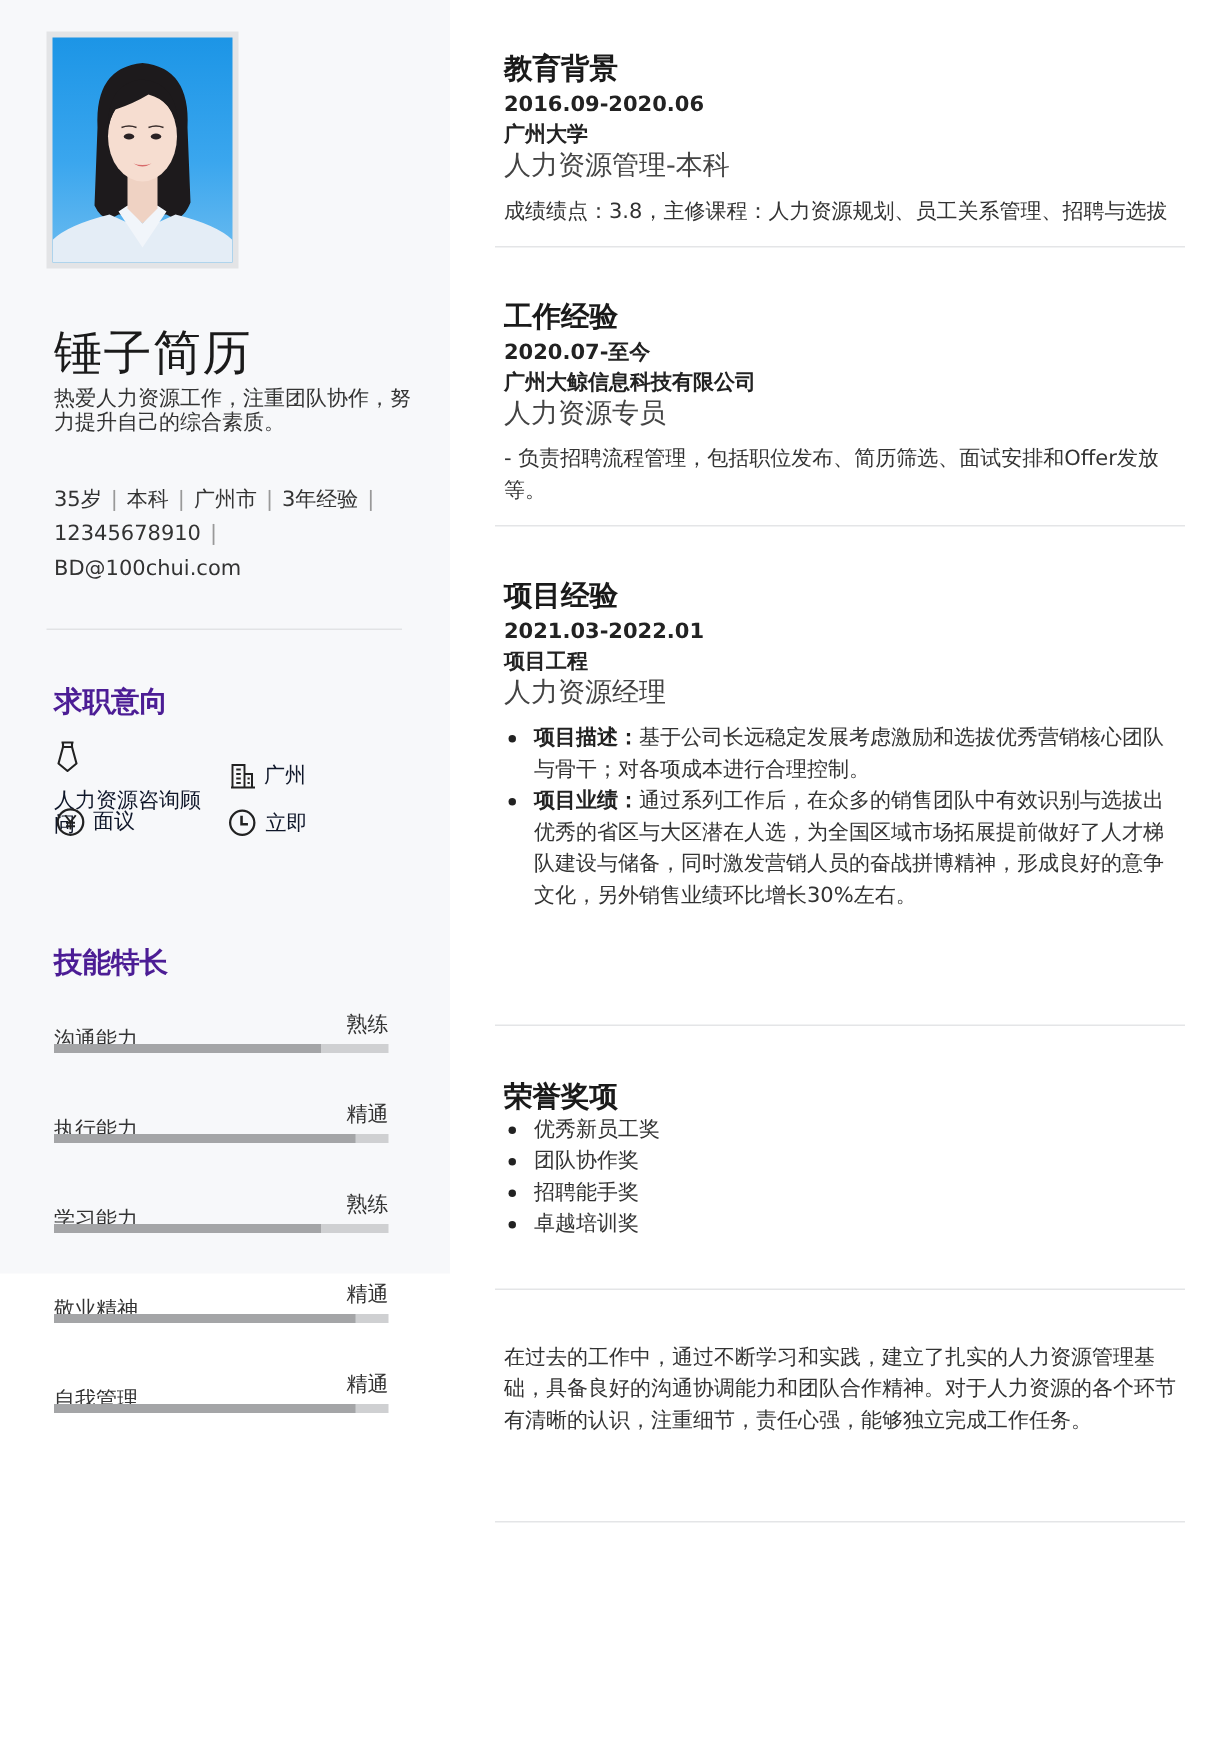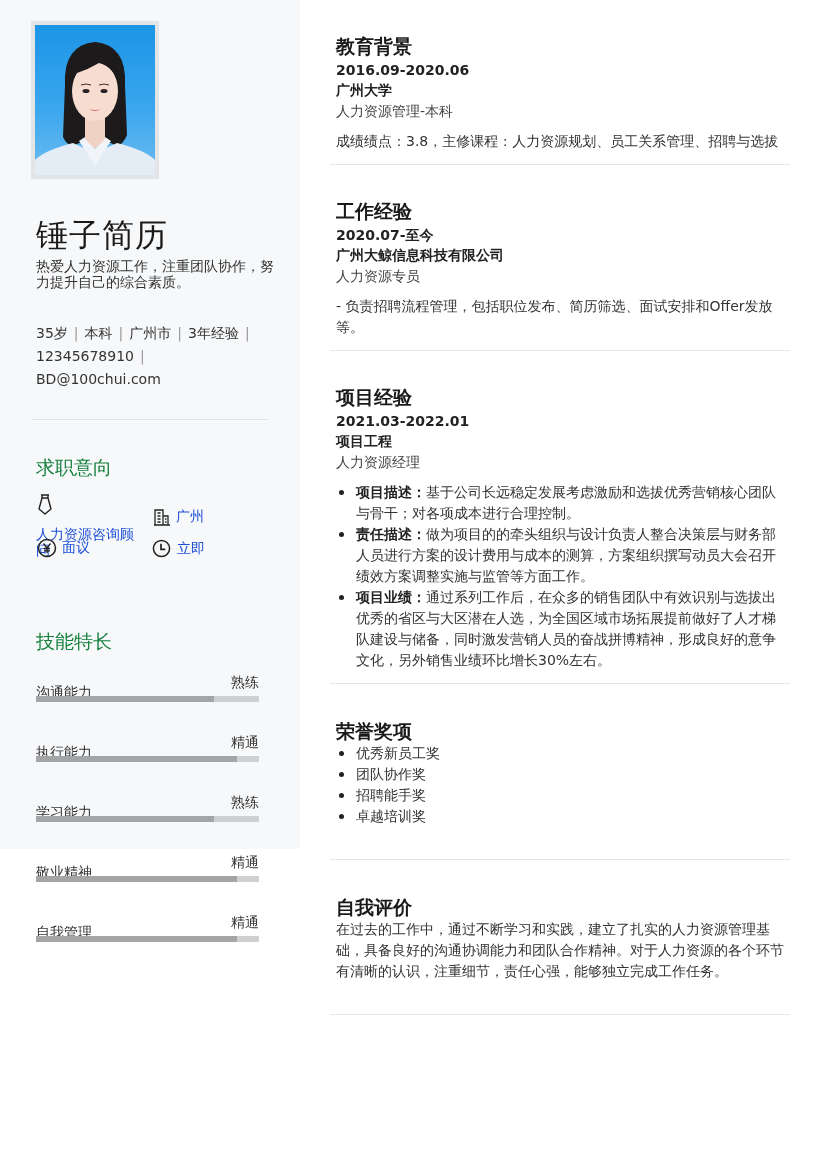--- a/index.html
+++ b/index.html
@@ -31,36 +31,36 @@
     }
     .info {
       position: absolute; left: 36px; top: 322px; width: 230px;
       font-size: 14px; line-height: 23px; color: #333;
     }
     .info span.sep { color: #999; margin: 0 6px; }
     .left-divider {
       position: absolute; left: 31px; top: 419px; width: 237px; height: 1px; background: #e2e3e5;
     }
     .left-title {
-      position: absolute; left: 36px; font-size: 19px; font-weight: 400; color: #15803d;
-    }
-    .intent-item { position: absolute; font-size: 14px; color: #1d4ed8; display: flex; align-items: center; }
+      position: absolute; left: 36px; font-size: 19px; font-weight: 700; color: #4c1d95;
+    }
+    .intent-item { position: absolute; font-size: 14px; color: #0f172a; display: flex; align-items: center; }
     .intent-item svg { flex: none; }
 
     .skill { position: absolute; left: 36px; width: 223px; }
     .skill-name { position: absolute; left: 0; top: 16px; font-size: 14px; color: #333; }
     .skill-level { position: absolute; right: 0; top: 6px; font-size: 14px; color: #333; }
     .skill-track { position: absolute; left: 0; top: 28px; width: 223px; height: 6px; background: #cfd0d2; }
     .skill-fill { height: 6px; background: #a4a5a7; }
 
     .main { position: absolute; left: 300px; top: 0; width: 520px; height: 1160px; background: #fff; }
     .section { position: absolute; left: 36px; width: 448px; }
     .sec-title { font-size: 19px; font-weight: 700; color: #1a1a1a; line-height: 24px; }
     .row { display: flex; justify-content: space-between; font-size: 14px; font-weight: 700; color: #222; line-height: 20px; flex-direction: column; }
-    .sub { font-size: 14px; color: #444; line-height: 22px; }
+    .sub { font-size: 18px; color: #444; line-height: 22px; }
     .desc { font-size: 14px; color: #333; line-height: 21px; }
     .divider { position: absolute; left: 30px; width: 460px; height: 1px; background: #e4e5e7; }
     ul.bullets { list-style: none; }
     ul.bullets li { position: relative; padding-left: 20px; font-size: 14px; line-height: 21px; color: #333; }
     ul.bullets li::before {
       content: ""; position: absolute; left: 3px; top: 8px; width: 5px; height: 5px; border-radius: 50%; background: #222;
     }
     ul.bullets li b { font-weight: 700; color: #222; }
   </style>
 </head>
@@ -200,35 +200,33 @@
 
   <section class="section" style="top:385px;">
     <div class="sec-title">项目经验</div>
     <div class="row" style="margin-top:2px;">
       <span>2021.03-2022.01</span>
       <span>项目工程</span>
     </div>
     <div class="sub">人力资源经理</div>
     <ul class="bullets" style="margin-top:9px;">
       <li><b>项目描述：</b><span>基于公司长远稳定发展考虑激励和选拔优秀营销核心团队与骨干；对各项成本进行合理控制。</span></li>
-      <li><b>责任描述：</b><span>做为项目的的牵头组织与设计负责人整合决策层与财务部人员进行方案的设计费用与成本的测算，方案组织撰写动员大会召开绩效方案调整实施与监管等方面工作。</span></li>
       <li><b>项目业绩：</b><span>通过系列工作后，在众多的销售团队中有效识别与选拔出优秀的省区与大区潜在人选，为全国区域市场拓展提前做好了人才梯队建设与储备，同时激发营销人员的奋战拼博精神，形成良好的意争文化，另外销售业绩环比增长30%左右。</span></li>
     </ul>
   </section>
   <div class="divider" style="top:683px;"></div>
 
   <section class="section" style="top:719px;">
     <div class="sec-title">荣誉奖项</div>
     <ul class="bullets">
       <li>优秀新员工奖</li>
       <li>团队协作奖</li>
       <li>招聘能手奖</li>
       <li>卓越培训奖</li>
     </ul>
   </section>
   <div class="divider" style="top:859px;"></div>
 
   <section class="section" style="top:895px;">
-    <div class="sec-title">自我评价</div>
     <div class="desc">在过去的工作中，通过不断学习和实践，建立了扎实的人力资源管理基础，具备良好的沟通协调能力和团队合作精神。对于人力资源的各个环节有清晰的认识，注重细节，责任心强，能够独立完成工作任务。</div>
   </section>
   <div class="divider" style="top:1014px;"></div>
 </main>
 
 </body></html>

